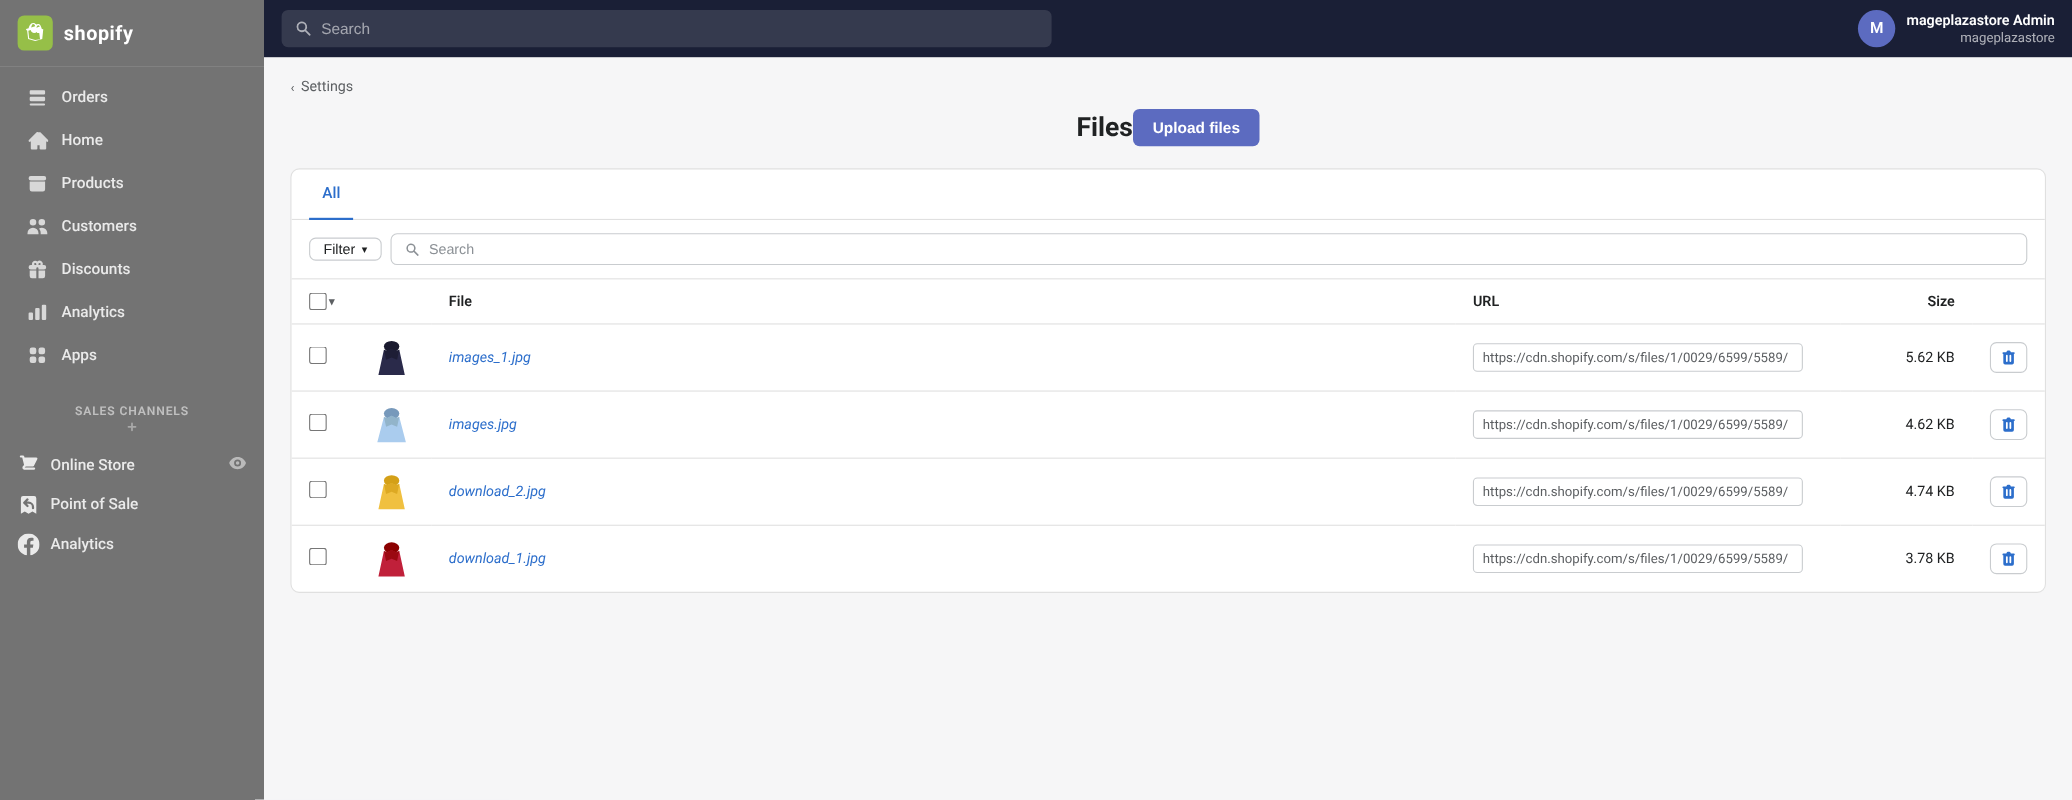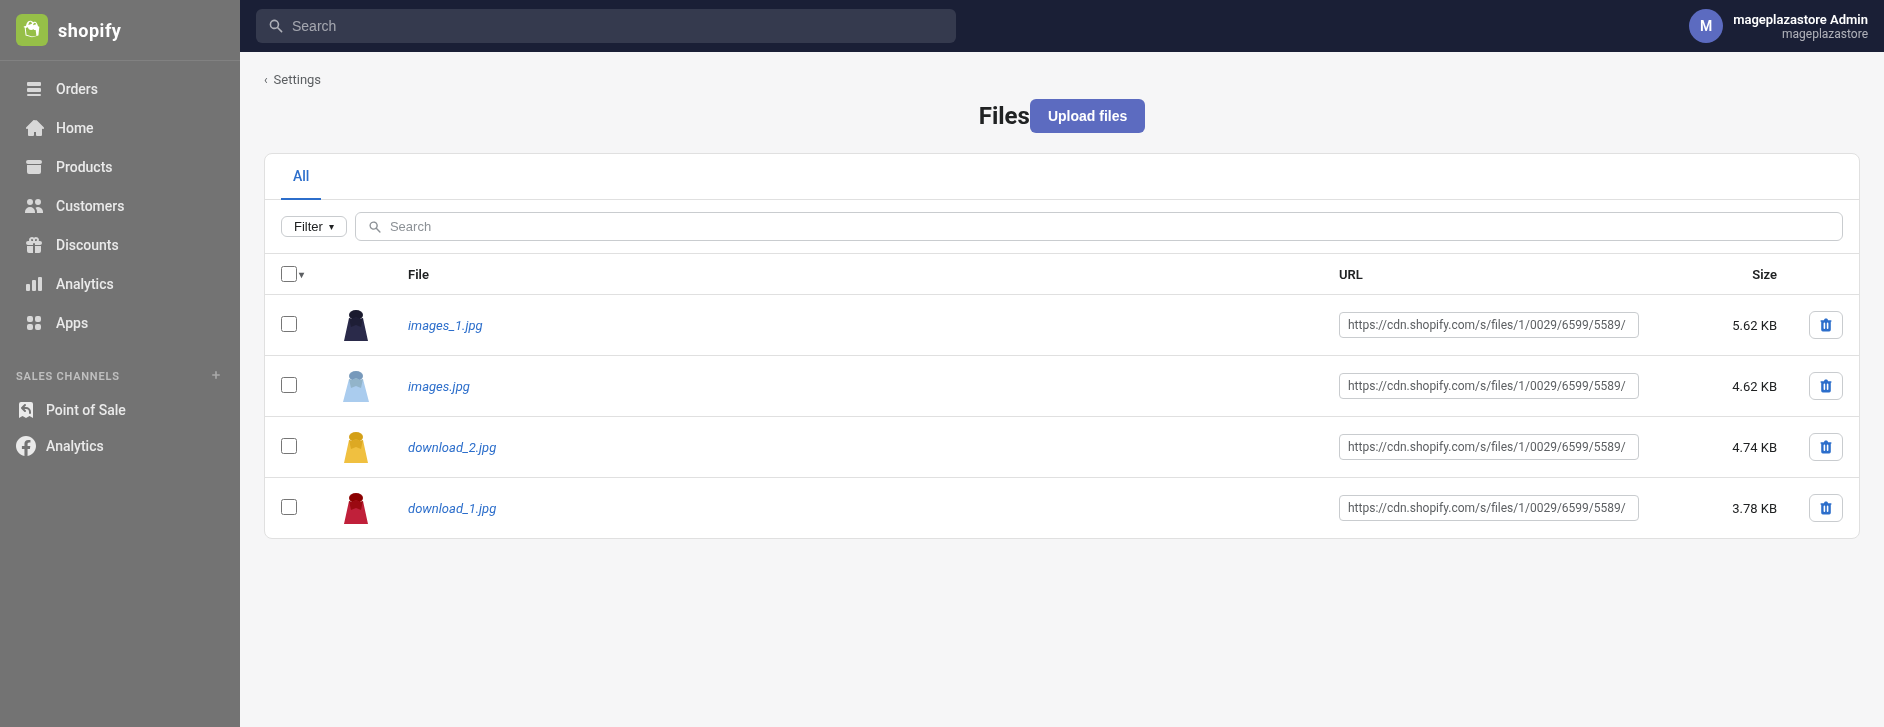--- a/index.html
+++ b/index.html
@@ -10,21 +10,21 @@
 
     
     .sidebar { width: 240px; background: #737373; color: #fff; display: flex; flex-direction: column; flex-shrink: 0; overflow-y: auto; }
     .sidebar-logo { display: flex; align-items: center; gap: 10px; padding: 14px 16px; border-bottom: 1px solid rgba(255,255,255,0.1); }
     .logo-icon { width: 32px; height: 32px; background: #96bf48; border-radius: 6px; display: flex; align-items: center; justify-content: center; }
     .logo-icon svg { width: 22px; height: 22px; fill: white; }
     .logo-text { font-size: 18px; font-weight: 700; color: #fff; letter-spacing: 0.5px; }
     .sidebar-nav { padding: 8px 0; }
     .nav-item { display: flex; align-items: center; gap: 12px; padding: 9px 16px; cursor: pointer; border-radius: 6px; margin: 1px 8px; color: rgba(255,255,255,0.85); font-size: 14px; font-weight: 500; transition: background 0.15s; }
     .nav-icon { width: 20px; height: 20px; opacity: 0.85; }
-    .sidebar-section-header { display: flex; align-items: center; justify-content: space-between; padding: 16px 16px 6px; color: rgba(255,255,255,0.55); font-size: 11px; font-weight: 600; letter-spacing: 0.8px; text-transform: uppercase; }
+    .sidebar-section-header { display: flex; align-items: center; justify-content: space-between; padding: 16px 16px 6px; color: rgba(255,255,255,0.55); font-size: 11px; font-weight: 600; letter-spacing: 0.8px; text-transform: uppercase; flex-direction: column; }
     .section-add-btn { cursor: pointer; opacity: 0.7; }
     .sales-channel-item { display: flex; align-items: center; justify-content: space-between; padding: 8px 16px; cursor: pointer; color: rgba(255,255,255,0.85); font-size: 14px; font-weight: 500; }
     .sales-channel-left { display: flex; align-items: center; gap: 10px; }
     .sales-channel-icon { width: 20px; height: 20px; }
     .sales-channel-right { opacity: 0.6; }
 
     
     .main-area { flex: 1; display: flex; flex-direction: column; overflow: hidden; }
     .topbar { background: #1a1f36; display: flex; align-items: center; padding: 0 16px; height: 52px; gap: 12px; flex-shrink: 0; }
     .search-bar { flex: 1; max-width: 700px; display: flex; align-items: center; background: rgba(255,255,255,0.12); border-radius: 6px; padding: 0 12px; height: 34px; gap: 8px; }
@@ -136,20 +136,34 @@
 
     <div class="sidebar-section-header">
       <span>SALES CHANNELS</span>
       <span class="section-add-btn">
         <svg width="16" height="16" viewBox="0 0 20 20" fill="currentColor">
             <path fill-rule="evenodd" d="M10 5a1 1 0 011 1v3h3a1 1 0 110 2h-3v3a1 1 0 11-2 0v-3H6a1 1 0 110-2h3V6a1 1 0 011-1z" clip-rule="evenodd"></path>
           </svg>
       </span>
     </div>
 
+    <div class="sales-channel-item">
+      <div class="sales-channel-left">
+        <svg class="sales-channel-icon" viewBox="0 0 20 20" fill="currentColor">
+            <path d="M3 1a1 1 0 000 2h1.22l.305 1.222a.997.997 0 00.01.042l1.358 5.43-.893.892C3.74 11.846 4.632 14 6.414 14H15a1 1 0 000-2H6.414l1-1H14a1 1 0 00.894-.553l3-6A1 1 0 0017 3H6.28l-.31-1.243A1 1 0 005 1H3z"></path>
+          </svg>
+        <span>Online Store</span>
+      </div>
+      <div class="sales-channel-right">
+        <svg width="16" height="16" viewBox="0 0 20 20" fill="currentColor">
+            <path d="M10 12a2 2 0 100-4 2 2 0 000 4z"></path>
+            <path fill-rule="evenodd" d="M.458 10C1.732 5.943 5.522 3 10 3s8.268 2.943 9.542 7c-1.274 4.057-5.064 7-9.542 7S1.732 14.057.458 10zM14 10a4 4 0 11-8 0 4 4 0 018 0z" clip-rule="evenodd"></path>
+          </svg>
+      </div>
+    </div>
     <div class="sales-channel-item">
       <div class="sales-channel-left">
         <svg class="sales-channel-icon" viewBox="0 0 20 20" fill="currentColor">
             <path fill-rule="evenodd" d="M5 2a2 2 0 00-2 2v14l3.5-2 3.5 2 3.5-2 3.5 2V4a2 2 0 00-2-2H5zm4.707 3.707a1 1 0 00-1.414-1.414l-3 3a1 1 0 000 1.414l3 3a1 1 0 001.414-1.414L8.414 9H10a3 3 0 013 3v1a1 1 0 102 0v-1a5 5 0 00-5-5H8.414l1.293-1.293z" clip-rule="evenodd"></path>
           </svg>
         <span>Point of Sale</span>
       </div>
     </div>
     <div class="sales-channel-item">
       <div class="sales-channel-left">

